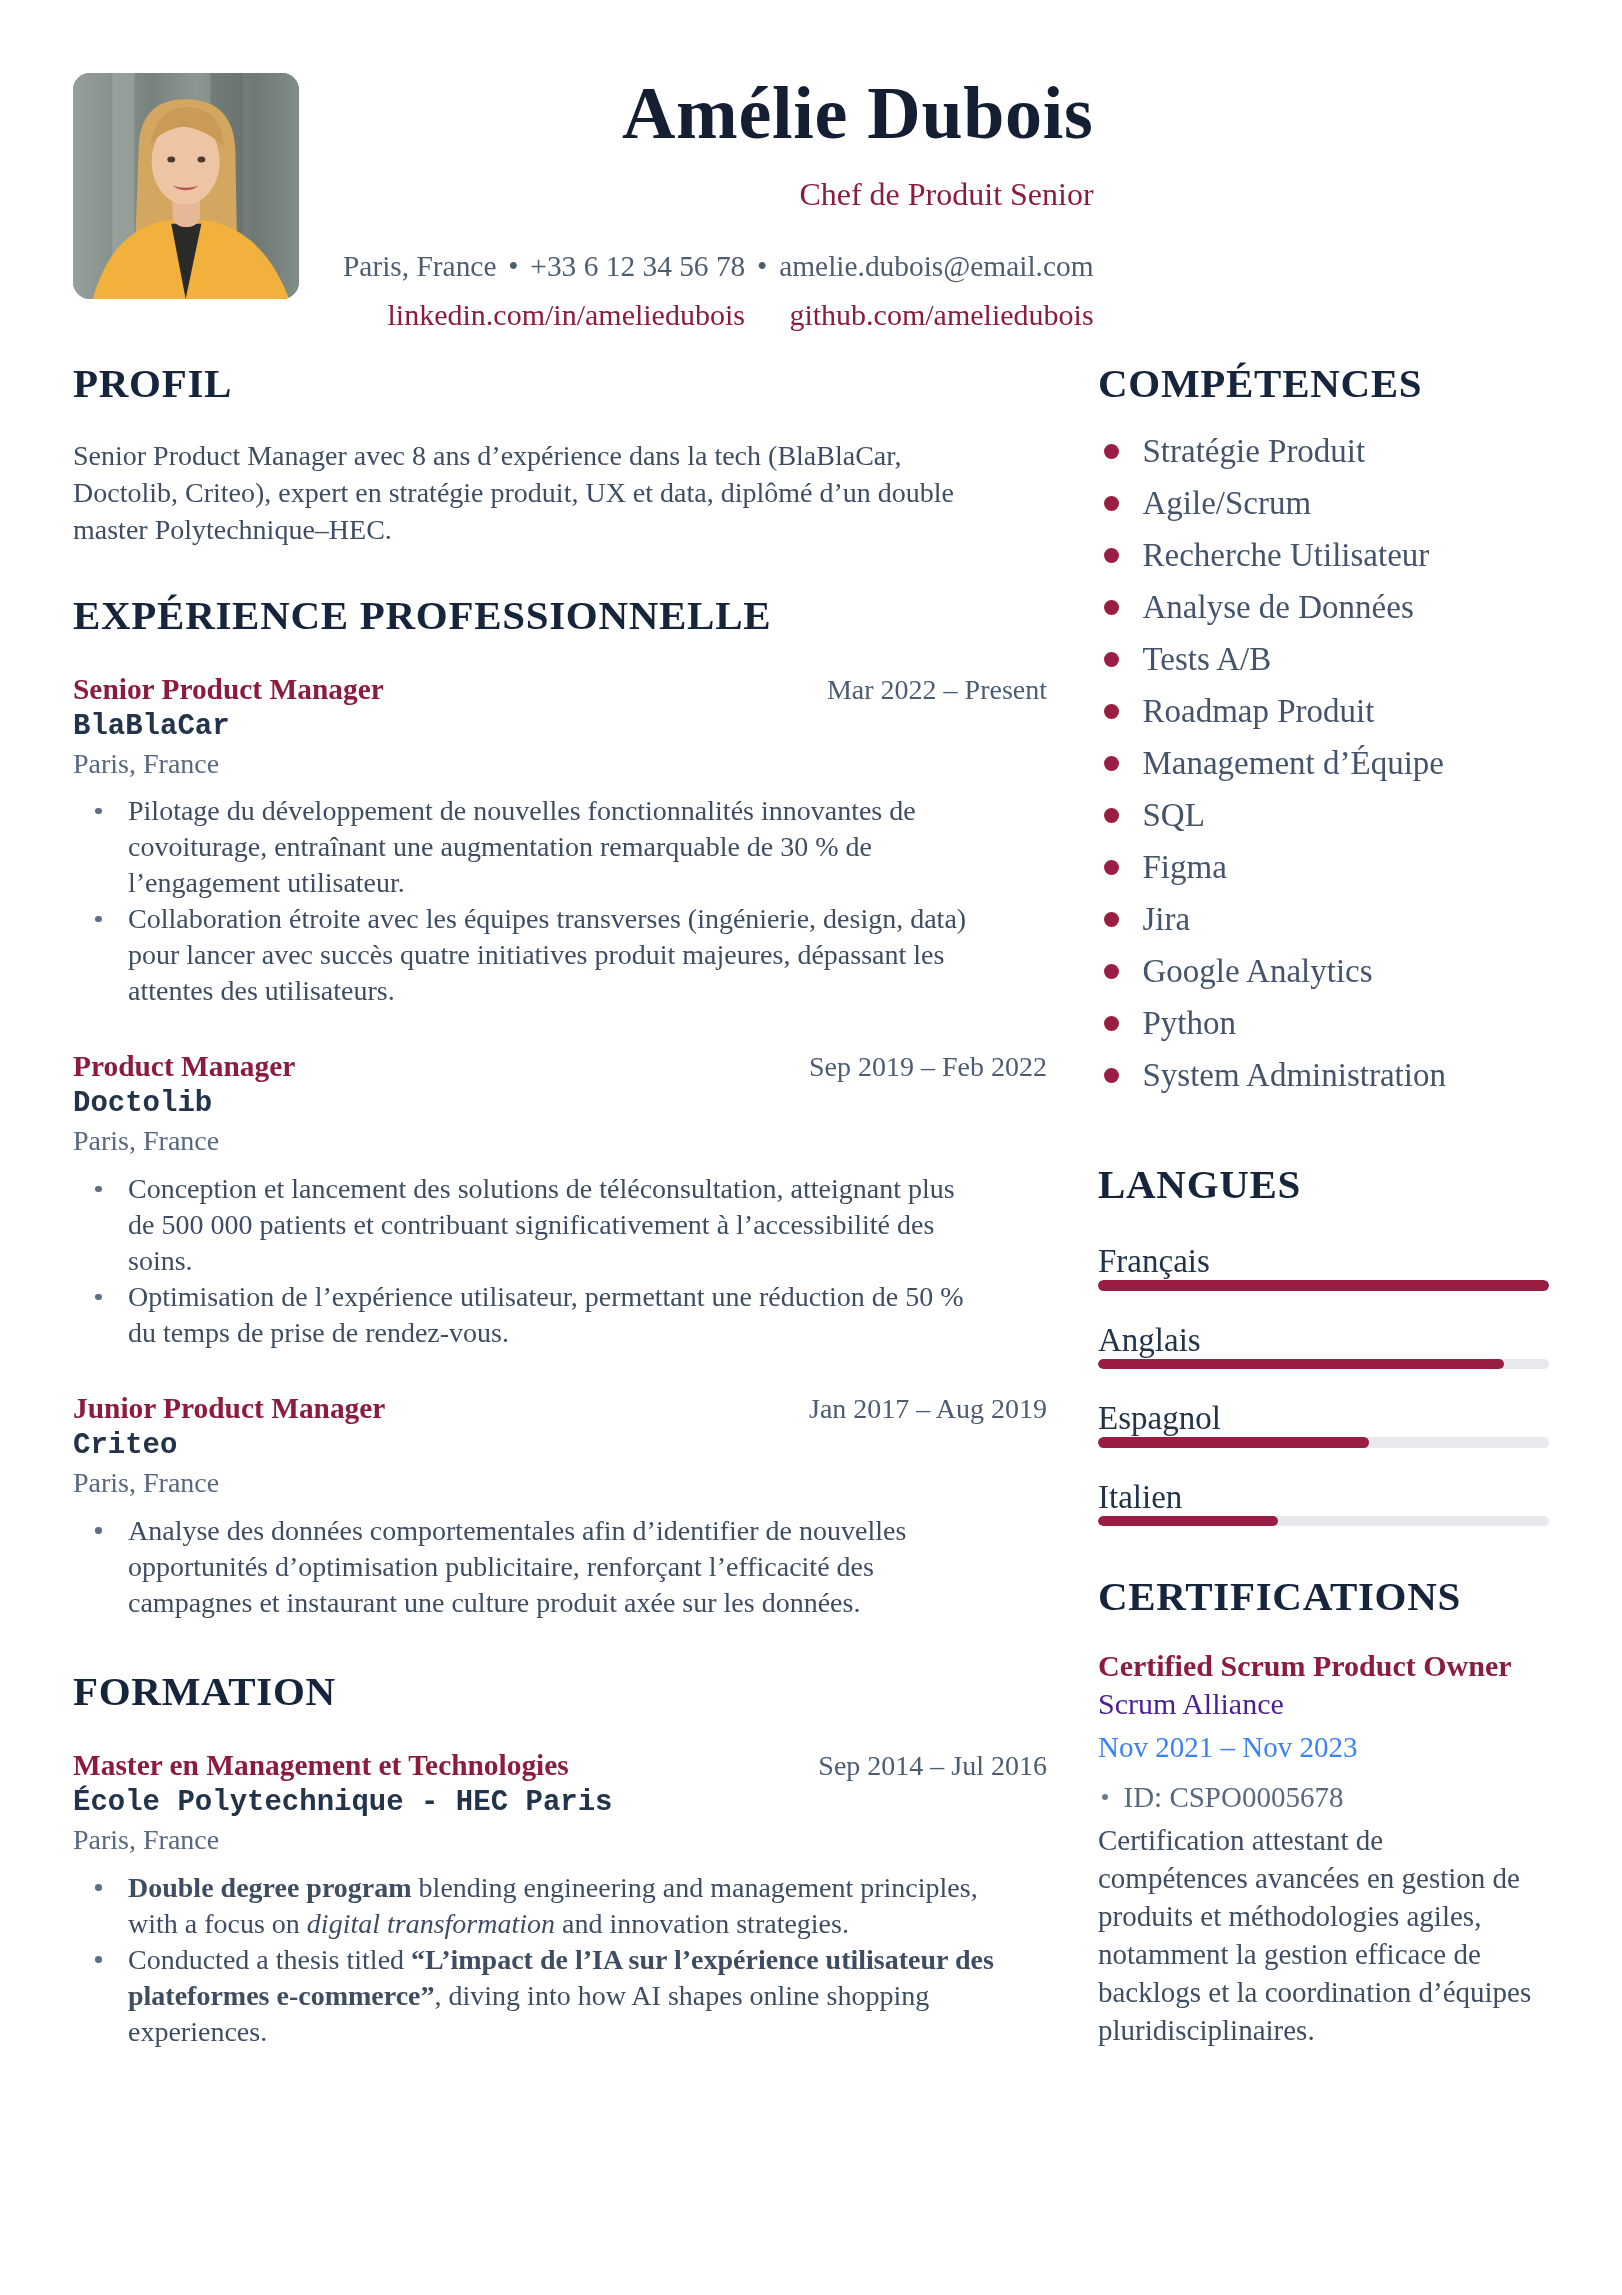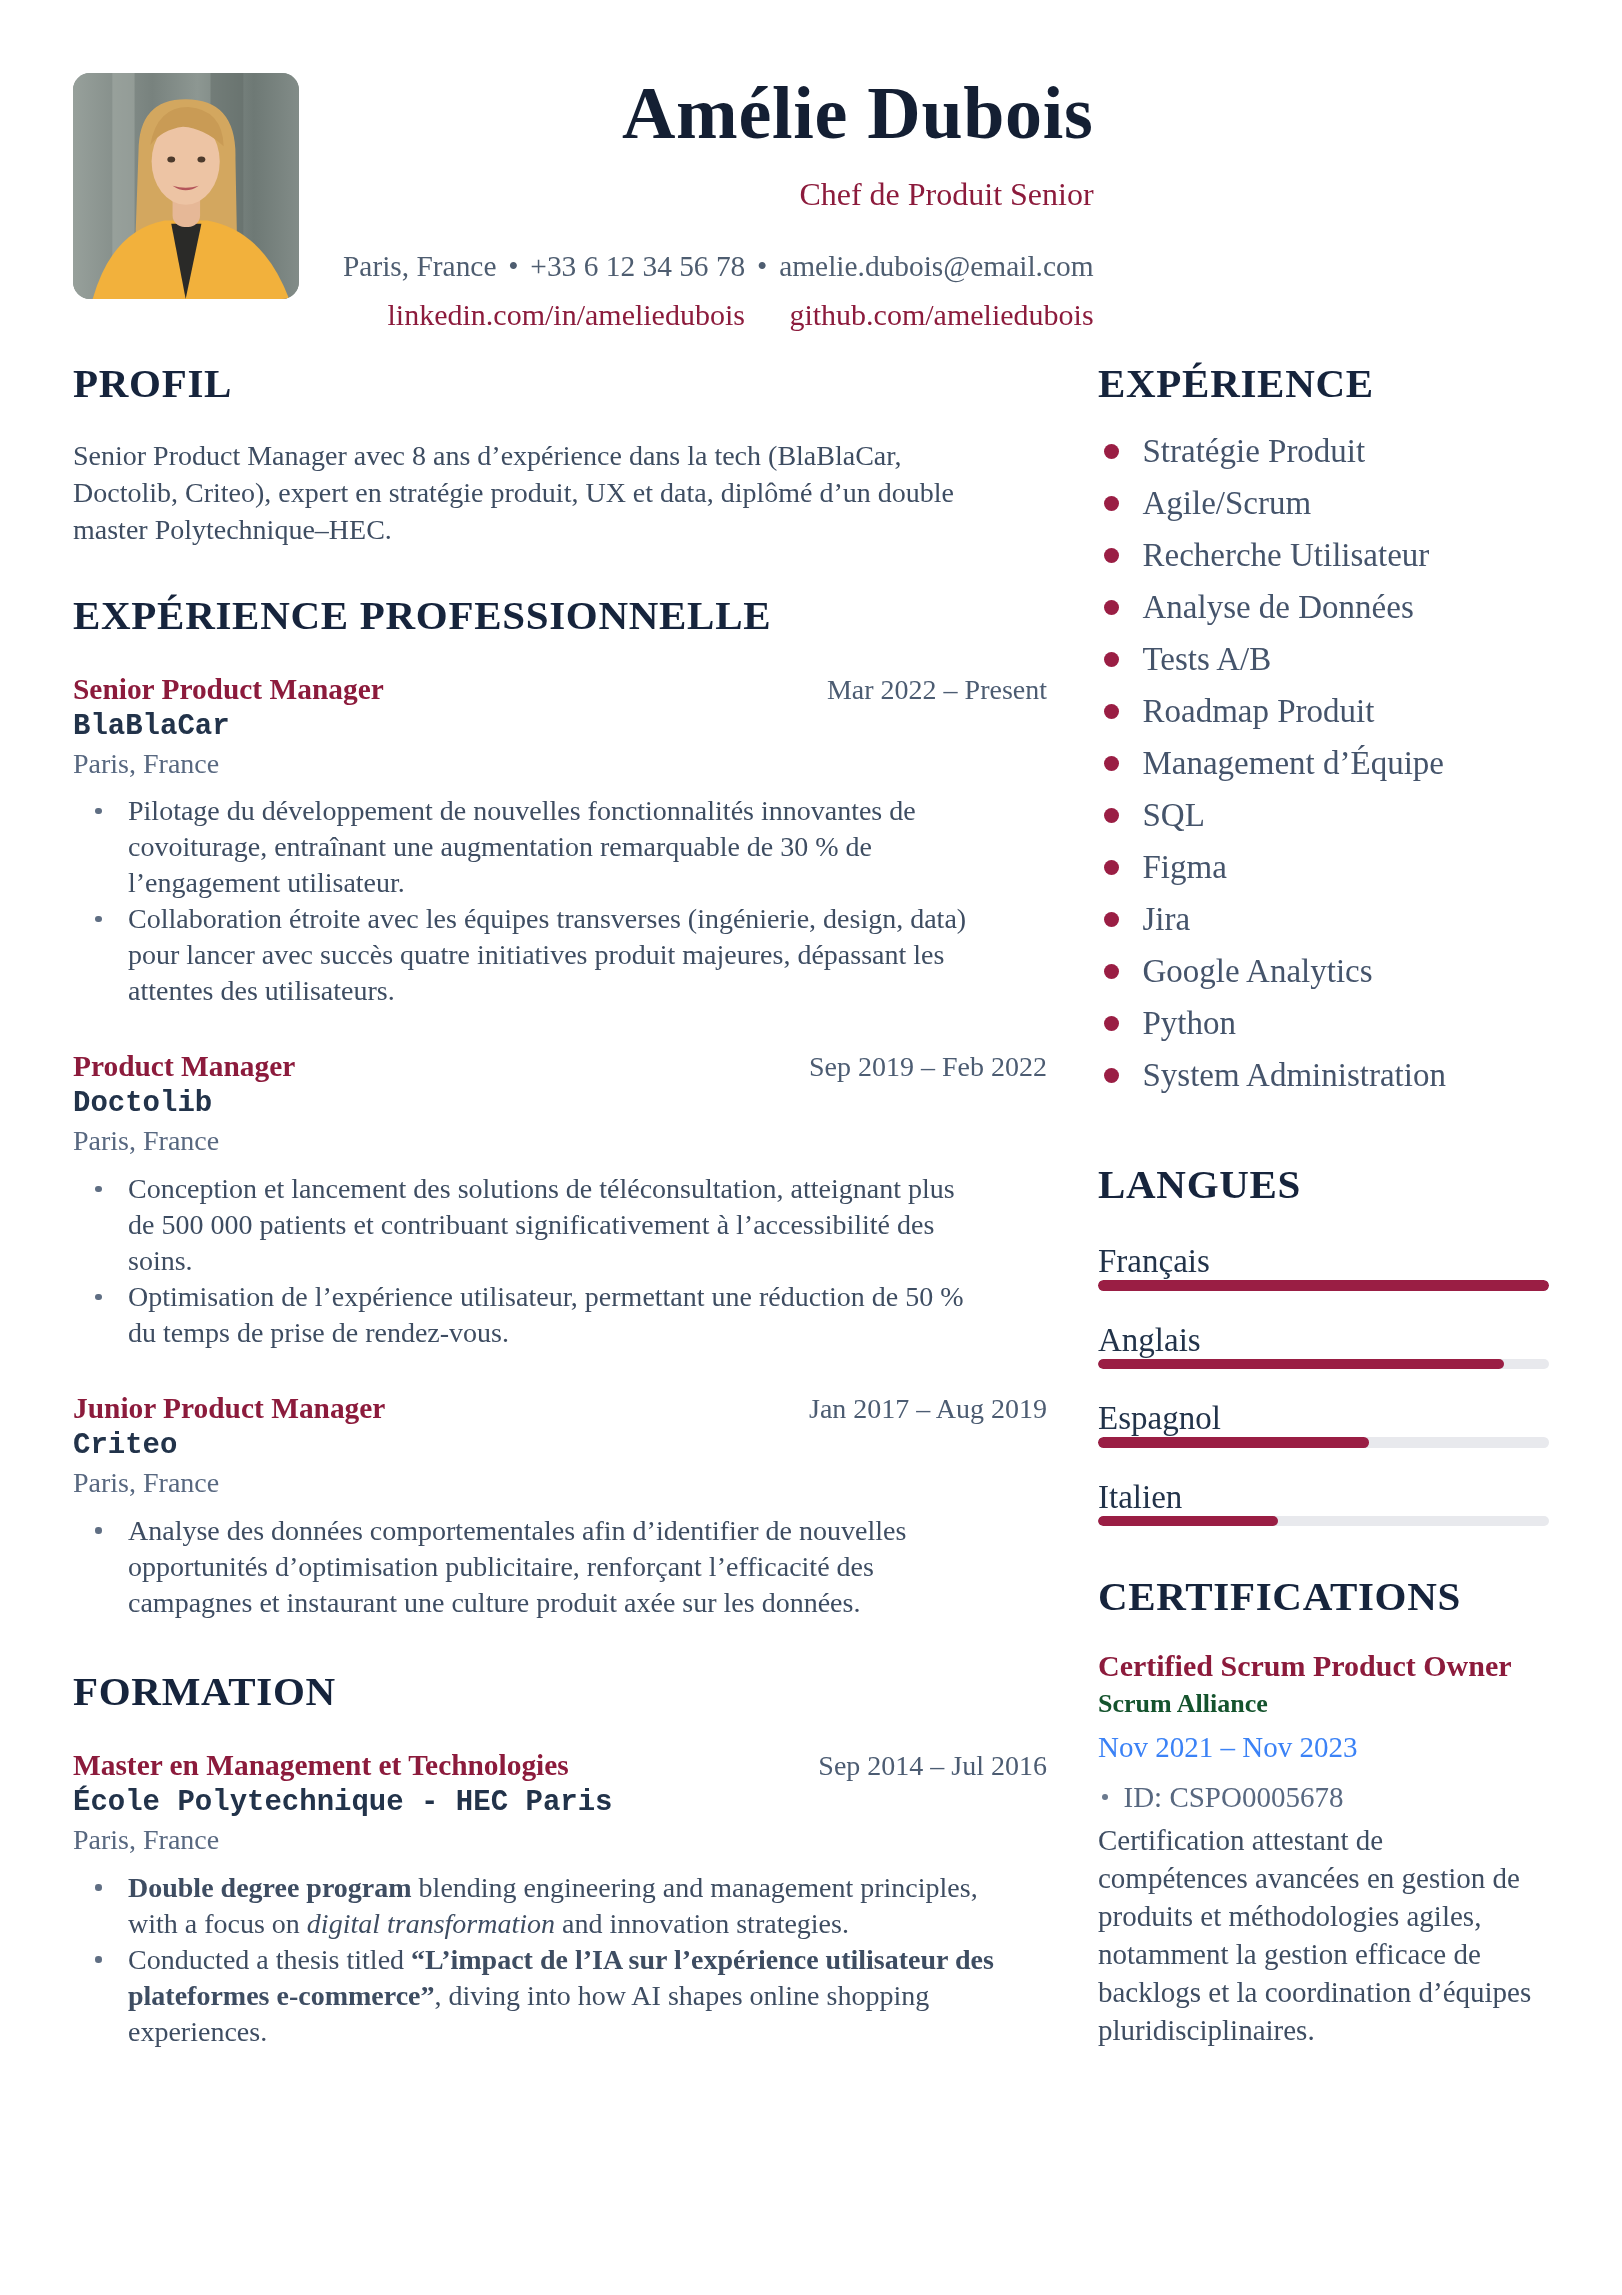--- a/index.html
+++ b/index.html
@@ -74,21 +74,21 @@
   .lang-row { margin-bottom:30px; }
   .lang-row:last-child { margin-bottom:12px; }
   .lang-name { font-size:33px; line-height:38px; color:#22334a; }
   .lang-bar { width:100%; height:10.5px; border-radius:5.2px; background:#e8e9ed; overflow:hidden; }
   .lang-fill { height:10.5px; border-radius:5.2px; background:#9a1e44; }
 
   
   .section-certifications { margin-top:50px; }
   .cert { margin-top:29.4px; }
   .cert-title { font-size:30px; line-height:38px; font-weight:700; color:#8c1b3c; }
-  .cert-org { font-size:26px; line-height:38px; color:#14532d;font-weight:bold; }
+  .cert-org { font-size:30px; line-height:38px; color:#4c1d95; }
   .cert-dates { margin-top:5.2px; font-size:29px; line-height:38px; color:#3b82f6; }
   .cert-id { margin-top:13px; display:flex; align-items:center; font-size:29px; line-height:37px; color:#586880; }
   .cert-id .dot { width:5.9px; height:5.9px; border-radius:50%; background:#6b7a8e; margin:0 15.7px 0 3.9px; flex:0 0 auto; }
   .cert-desc { margin-top:5.2px; font-size:29px; line-height:38px; color:#3e4d62; white-space:pre-line; }
 </style>
 </head>
 <body>
 
 <div class="page">
 
@@ -220,21 +220,21 @@
             </ul>
           </div>
         </div>
       </section>
 
     </div>
 
     <div class="col-right">
 
       <section class="section-competences">
-        <h2 class="section-heading">EXPÉRIENCE</h2>
+        <h2 class="section-heading">COMPÉTENCES</h2>
         <ul class="skills-list">
           <li class="skill-item">
               <span class="dot"></span>
               <span>Stratégie Produit</span>
             </li>
           <li class="skill-item">
               <span class="dot"></span>
               <span>Agile/Scrum</span>
             </li>
           <li class="skill-item">

